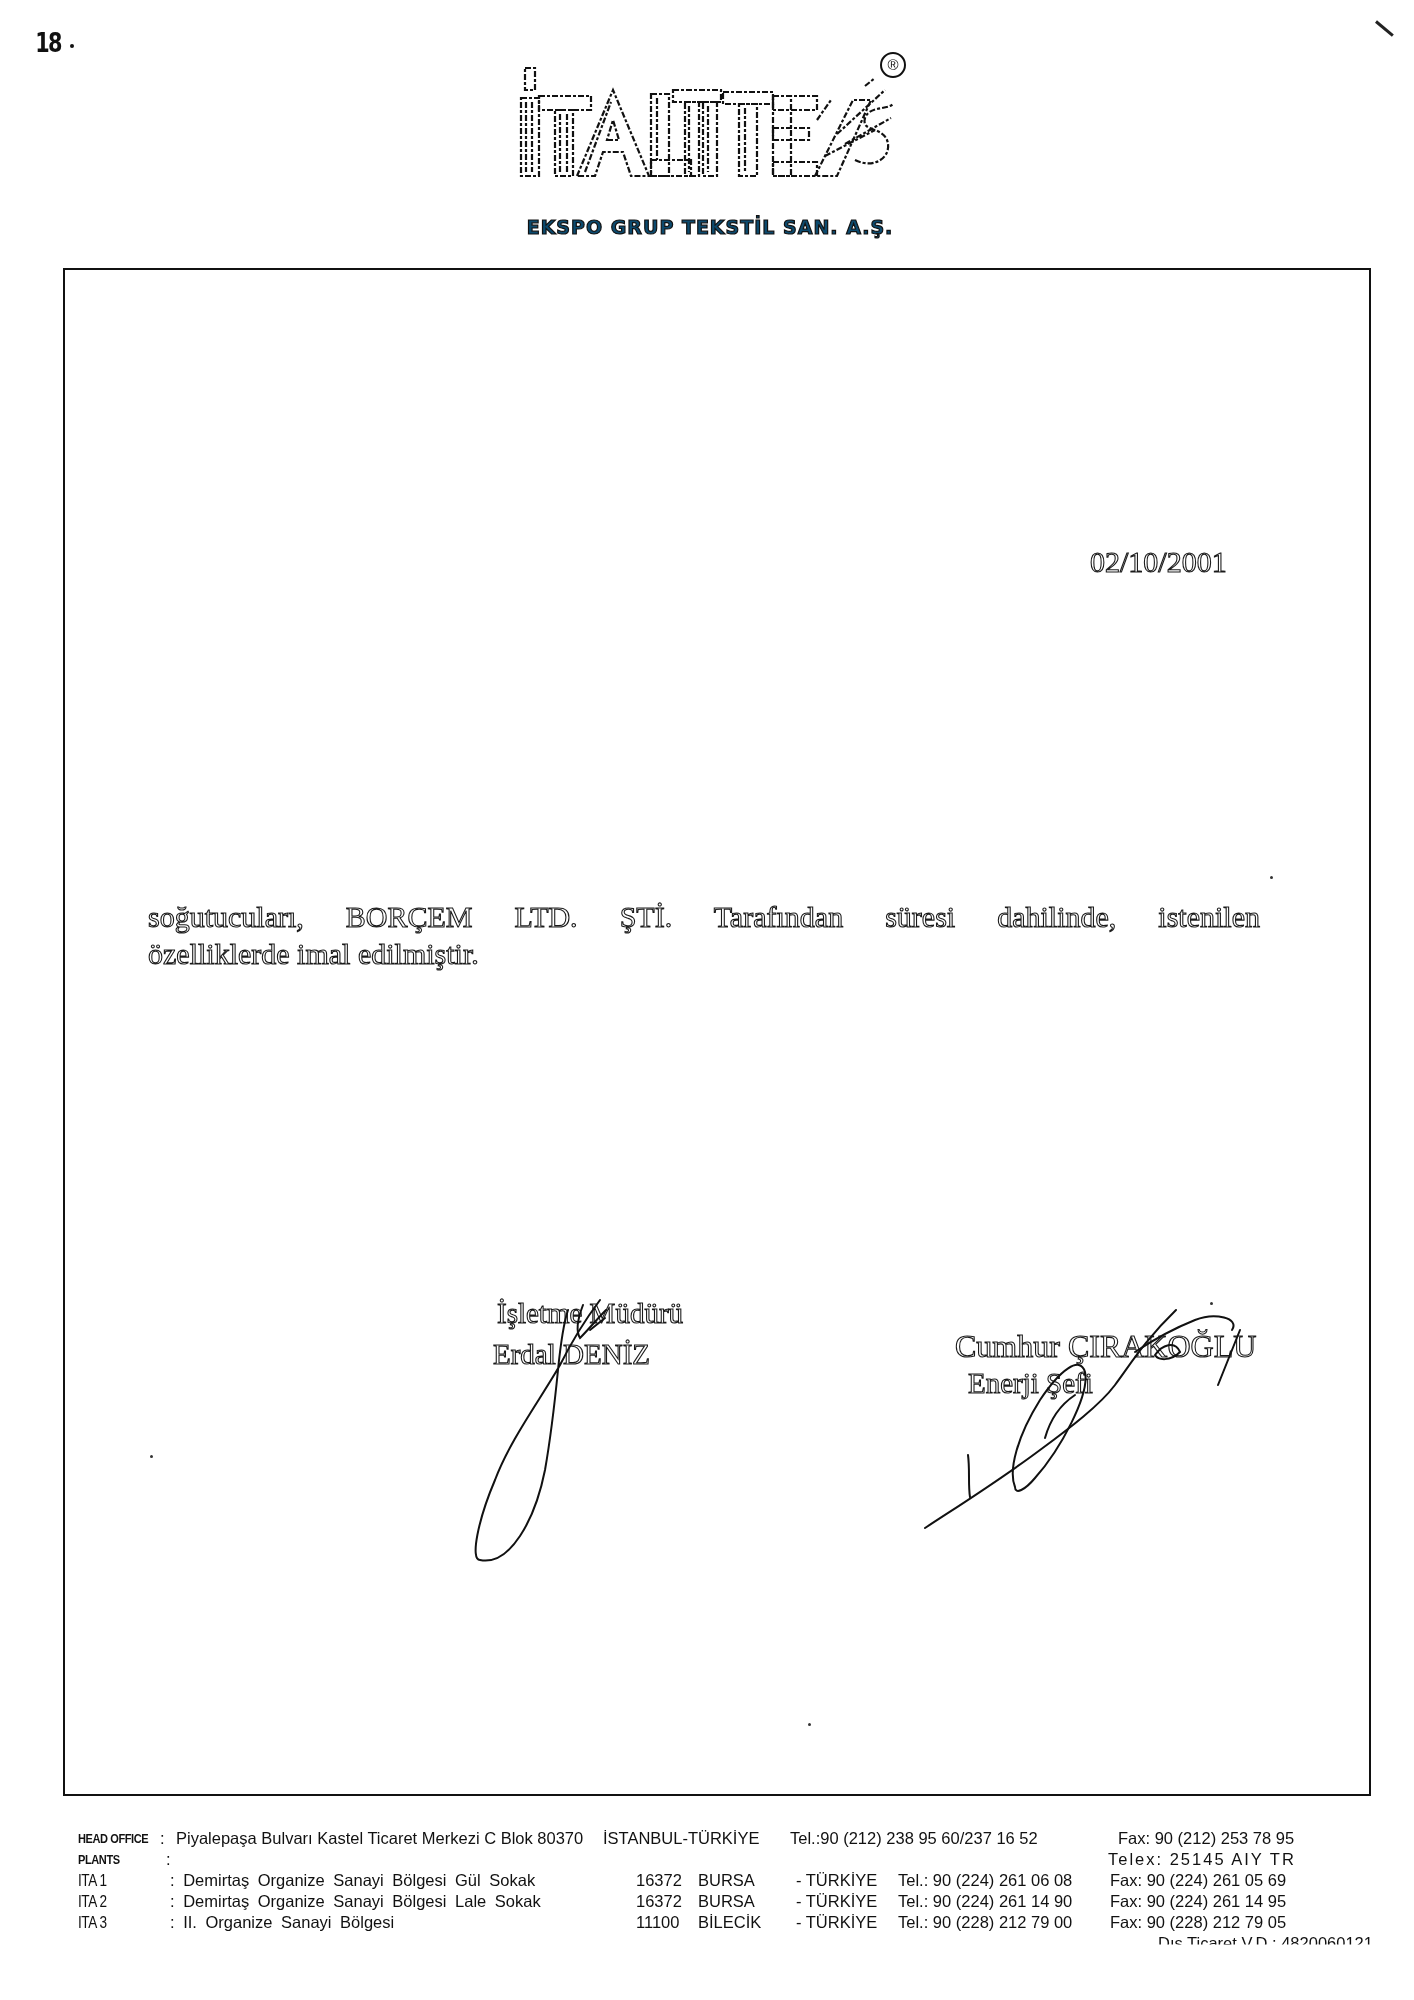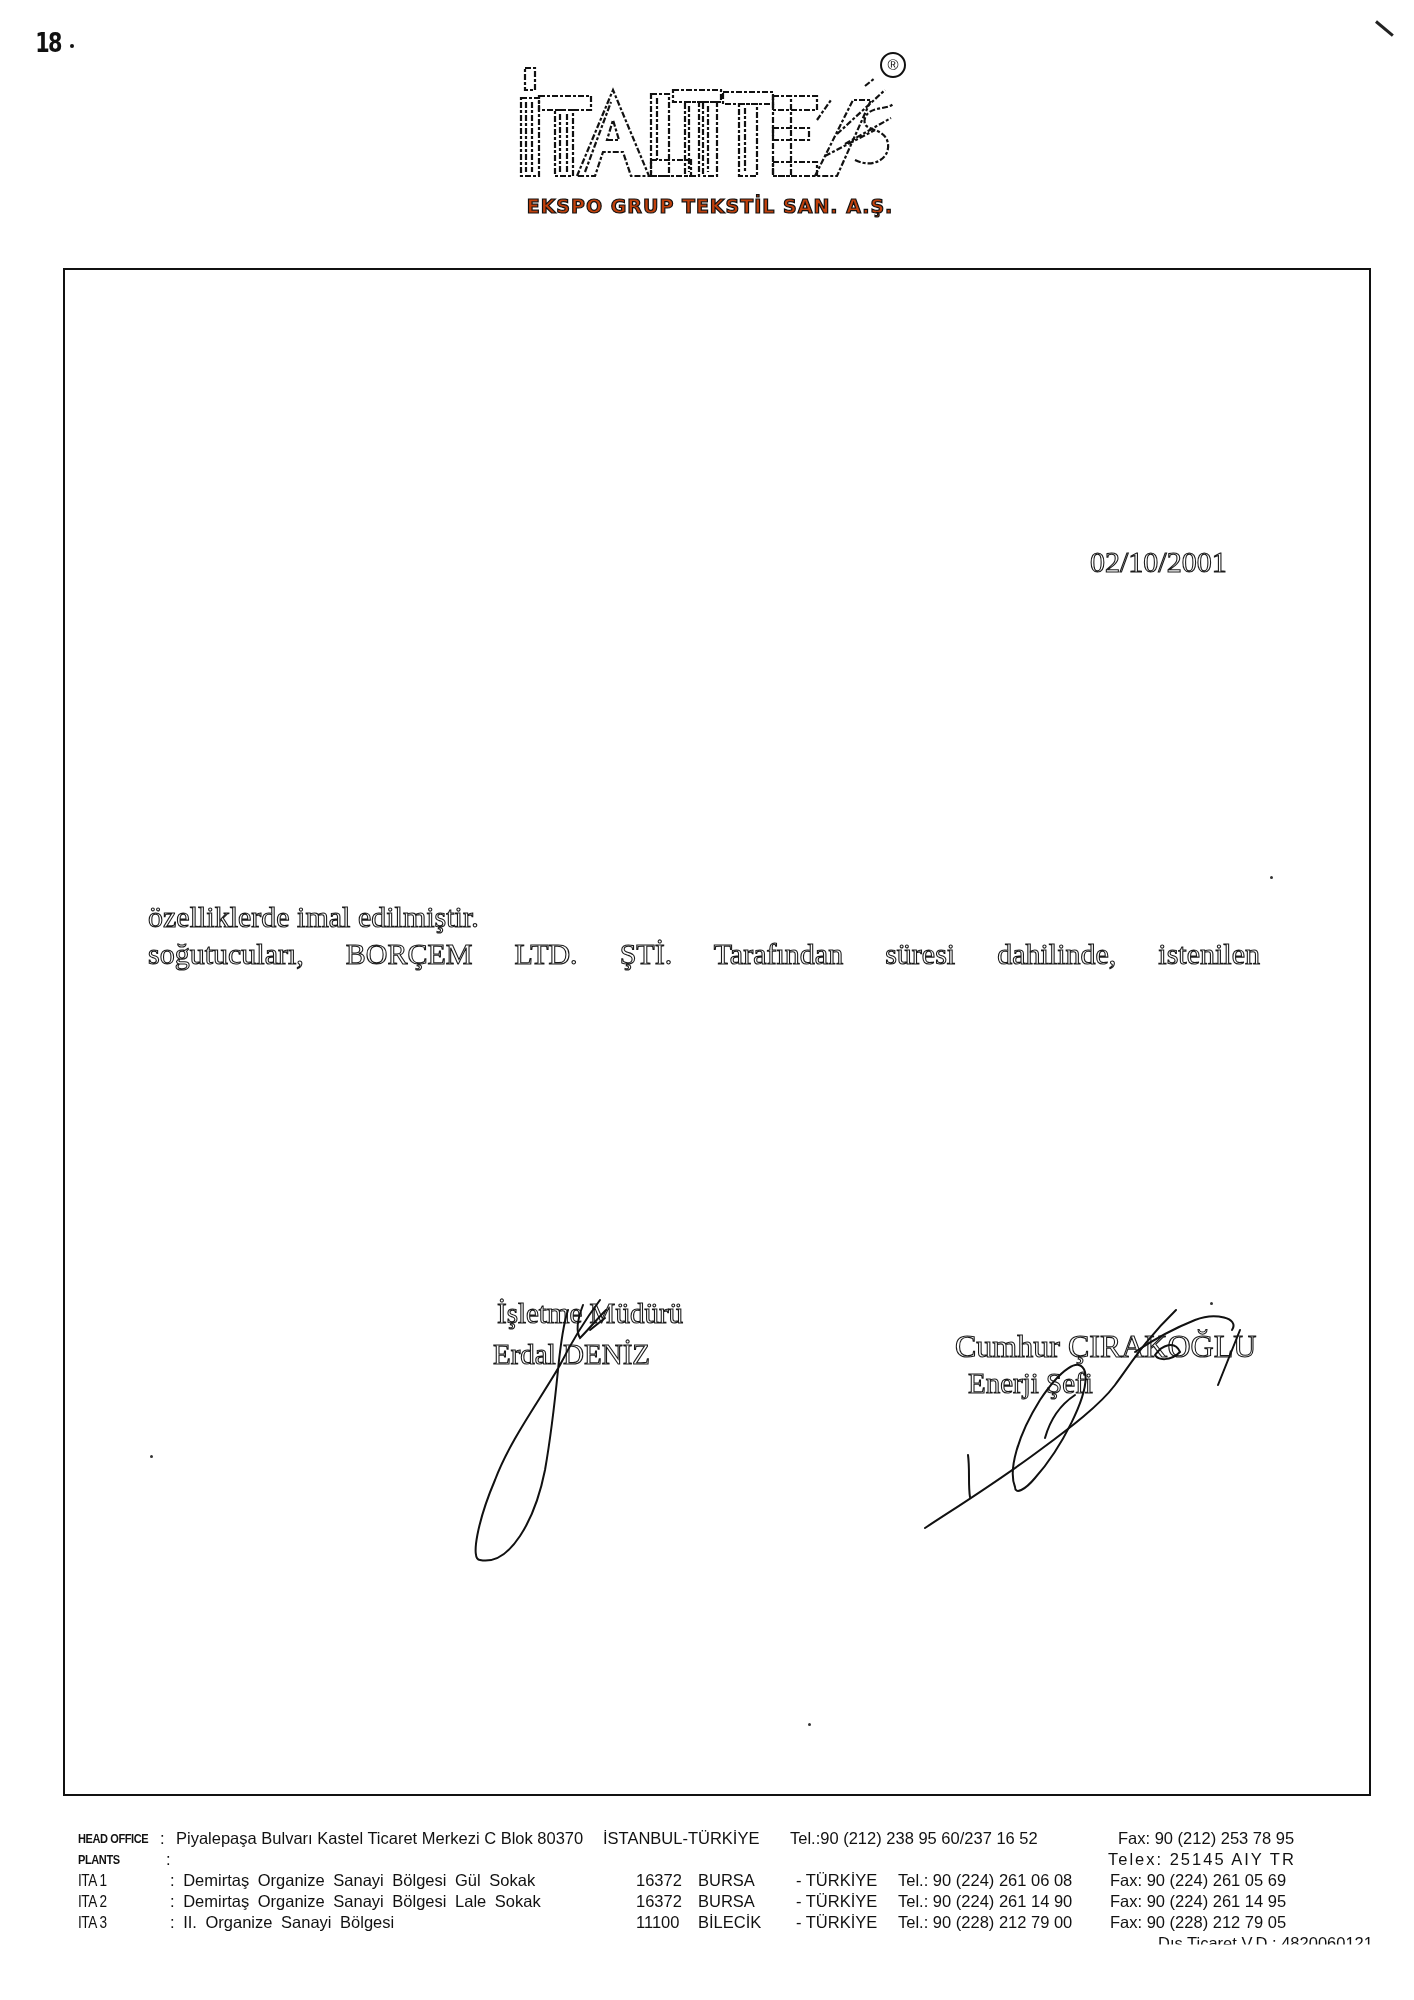--- a/index.html
+++ b/index.html
@@ -50,27 +50,27 @@
       left: 880px; top: 52px;
       width: 22px; height: 22px;
       border: 2px solid #111;
       border-radius: 50%;
       font-family: "Liberation Sans", sans-serif;
       font-size: 15px;
       line-height: 22px;
       text-align: center;
     }
     .logo-sub {
-      left: 510px; top: 195px;
+      left: 510px; top: 216px;
       width: 400px;
       text-align: center;
       font-family: "DejaVu Sans", sans-serif;
       font-size: 19px;
       letter-spacing: 1px;
-      color: #c2410c;
+      color: #0c4a6e;
       -webkit-text-stroke: 1.2px #111;
       font-weight: bold;
       white-space: nowrap;
     }
 
     
     .frame {
       left: 63px; top: 268px;
       width: 1308px; height: 1528px;
       border: 2.5px solid #111;
@@ -217,22 +217,22 @@
   </svg>
 </div>
 <div class="abs registered">®</div>
 <div class="abs logo-sub">EKSPO GRUP TEKSTİL SAN. A.Ş.</div>
 
 <div class="abs frame"></div>
 
 <div class="abs date outline-text">02/10/2001</div>
 
 <div class="abs body-text outline-text">
+  <span class="line">soğutucuları, BORÇEM LTD. ŞTİ. Tarafından süresi dahilinde, istenilen</span>
   <span class="line last">özelliklerde imal edilmiştir.</span>
-  <span class="line">soğutucuları, BORÇEM LTD. ŞTİ. Tarafından süresi dahilinde, istenilen</span>
 </div>
 
 <div class="abs sig-left-name outline-text">Erdal DENİZ</div>
 <div class="abs sig-left-title outline-text">İşletme Müdürü</div>
 <div class="abs sig-right-name outline-text">Cumhur ÇIRAKOĞLU</div>
 <div class="abs sig-right-title outline-text">Enerji Şefi</div>
 
 <svg class="abs signature-svg" viewBox="0 0 1414 2000">
   <g fill="none" stroke="#111" stroke-width="2" stroke-linecap="round">
 

